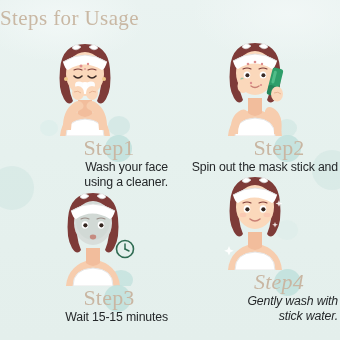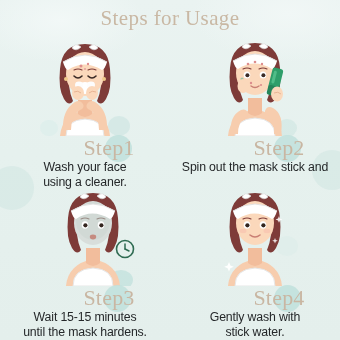--- a/index.html
+++ b/index.html
@@ -22,36 +22,35 @@
     background:
       radial-gradient(ellipse 120px 60px at 18% 6%, #f2f8f7 0%, rgba(242,248,247,0) 70%),
       radial-gradient(ellipse 140px 70px at 85% 4%, #f1f7f6 0%, rgba(241,247,246,0) 70%),
       linear-gradient(180deg, #eaf3f1 0%, #e6f1ee 45%, #e4efec 100%);
   }
   #title {
     position: absolute;
     top: 6px;
     left: 0;
     width: 340px;
-    text-align: center;
     font-family: "Liberation Serif", serif;
     font-size: 21px;
     letter-spacing: 0.4px;
     color: #c9b8a4;
     font-weight: 400;
   }
   .cell {
     position: absolute;
     width: 170px;
     height: 148px;
   }
   #cell-1 { left: 0;   top: 38px; }
   #cell-2 { left: 170px; top: 38px; }
   #cell-3 { left: 0;   top: 188px; padding-left: 16px; }
-  #cell-4 { left: 170px; top: 188px; }
+  #cell-4 { left: 170px; top: 172px; font-style: italic; }
 
   .art {
     position: absolute;
     left: 50%;
     transform: translateX(-50%);
     top: 0;
     width: 104px;
     height: 98px;
   }
   .steplabel-wrap {
@@ -80,21 +79,21 @@
     line-height: 22px;
     z-index: 2;
     display: inline-block;
     margin-left: 48px;
   }
   .caption {
     position: absolute;
     left: 2px;
     top: 122px;
     width: 166px;
-    text-align: center;
+    text-align: right;
     font-family: "Liberation Sans", sans-serif;
     font-size: 12.3px;
     line-height: 14.5px;
     color: #25282a;
     letter-spacing: -0.15px;
   }
   .bg-dot {
     position: absolute;
     border-radius: 50%;
     background: #cfe6e2;
@@ -250,21 +249,20 @@
           <line x1="84" y1="61" x2="88" y2="63" stroke="#2f6b52" stroke-width="1.5" stroke-linecap="round"></line>
         </g>
       </svg>
     </div>
     <div class="steplabel-wrap">
       <span class="blob" style="left:104px;"></span>
       <span class="steplabel">Step3</span>
     </div>
     <div class="caption">
       <div>Wait 15-15 minutes</div>
-      <div>until the mask hardens.</div>
     </div>
   </div>
 
   <div class="cell" id="cell-4">
     <div class="art">
       <svg viewBox="0 0 104 98" width="104" height="98" xmlns="http://www.w3.org/2000/svg">
         <ellipse cx="64" cy="94" rx="12" ry="10" fill="#bfe0dc" opacity=".75"></ellipse>
         <ellipse cx="84" cy="58" rx="11" ry="10" fill="#dcecea" opacity=".6"></ellipse>
         <path d="M25 98 q2 -22 27 -27 q25 5 27 27 z" fill="#f7cdae"></path>
         <path d="M32 98 q0 -17 20 -18 q20 1 20 18 z" fill="#ffffff"></path>

